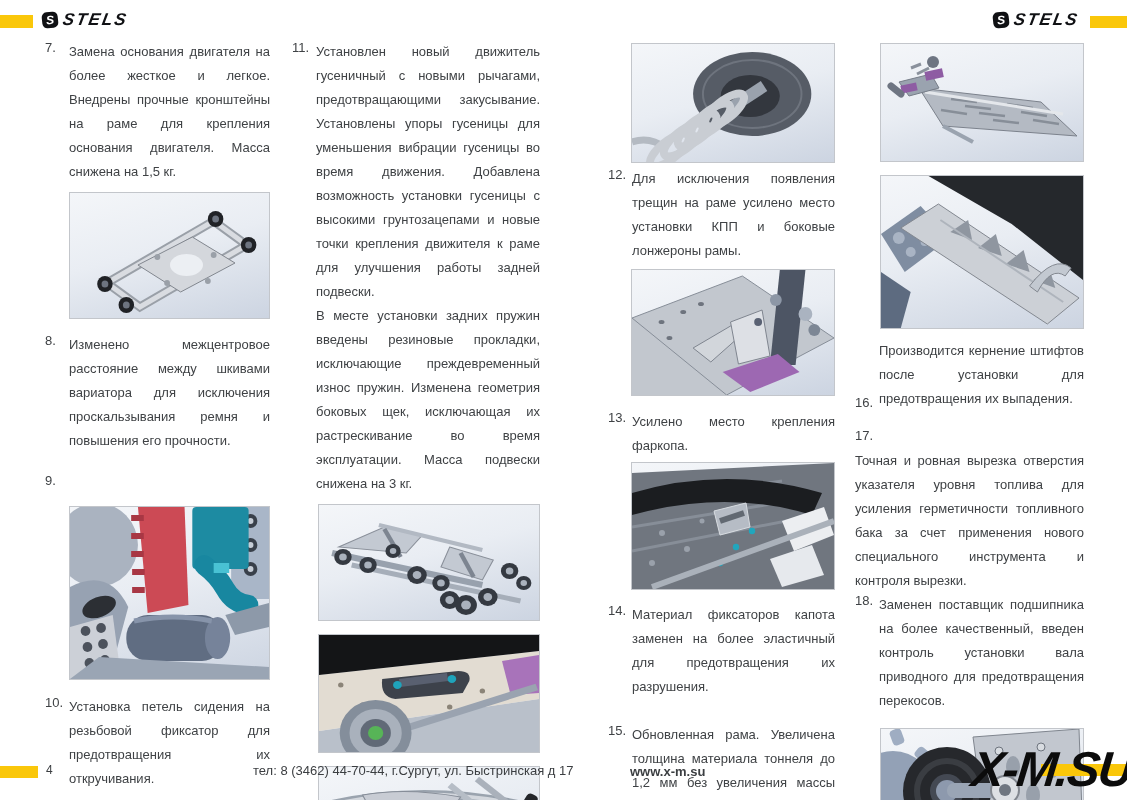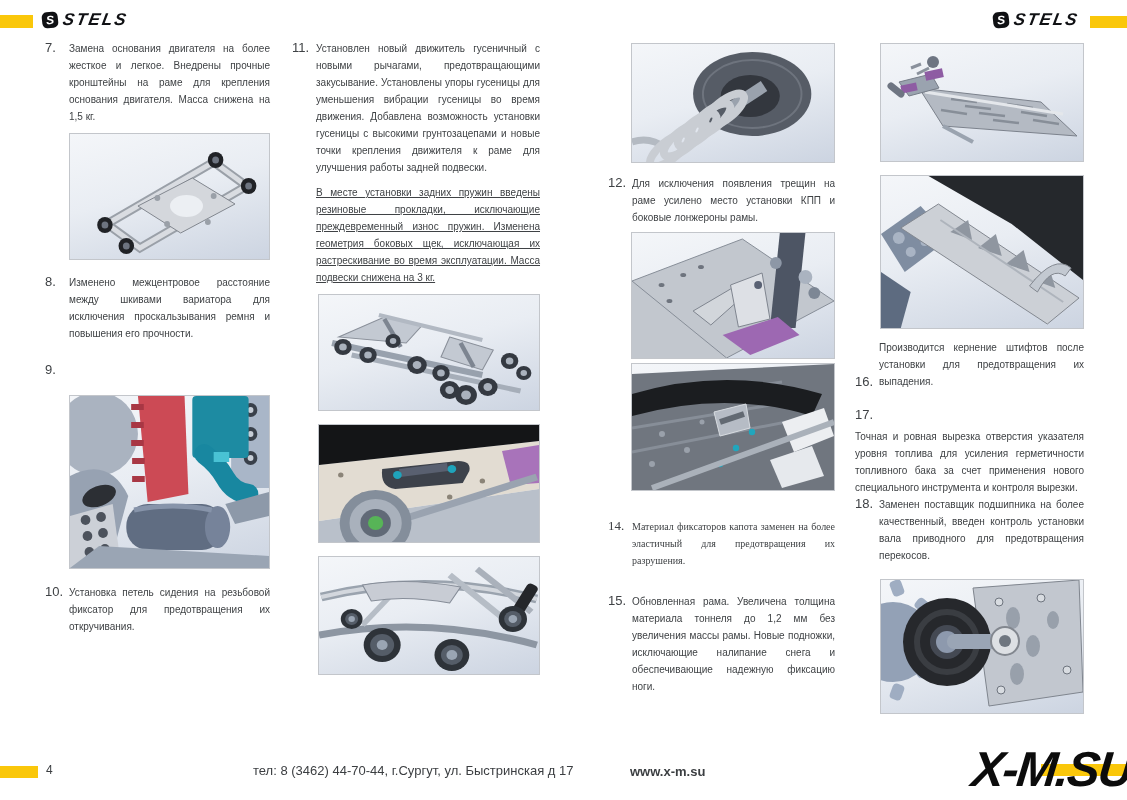--- a/index.html
+++ b/index.html
@@ -23,22 +23,22 @@
   .logo-word{font-weight:800;font-style:italic;font-size:17px;letter-spacing:2px;
     color:#101114;transform:skewX(-10deg);}
   
   .col{position:absolute;}
   #col1{left:45px;top:40px;width:225px;}
   #col2{left:292px;top:40px;width:248px;}
   #col3{left:608px;top:43px;width:227px;}
   #col4{left:855px;top:43px;width:229px;}
   .item{display:flex;}
   .num{flex:0 0 21px;margin-right:3px;font-size:13px;line-height:16.5px;}
-  .txt{flex:1;font-size:10px;line-height:17px;text-align:justify;}
-  .txt .para + .para{margin-top:8px;text-decoration:underline;}
+  .txt{flex:1;font-size:13px;line-height:24px;text-align:justify;}
+  .txt .para + .para{margin-top:0;}
   
   .fig{position:relative;border:1px solid #c3c6cb;margin-left:24px;overflow:hidden;
     background:linear-gradient(165deg,#f4f6f9 0%,#e9edf3 45%,#ccd4e1 100%);}
   .fig svg{display:block;width:100%;height:100%;}
   
   .footer-text{position:absolute;font-size:13px;color:#3b3e41;}
   #page-num{left:46px;top:763px;font-size:12px;}
   #footer-phone{left:253px;top:763px;}
   #footer-site{left:630px;top:764px;font-weight:700;}
   
@@ -257,21 +257,21 @@
       <path d="M100 64 L134 42" stroke="#9aa2ad" stroke-width="12"></path>
       <g fill="none" stroke="#c9cdd3" stroke-width="8">
         <ellipse cx="38" cy="106" rx="24" ry="9" transform="rotate(-38 38 106)"></ellipse>
         <ellipse cx="52" cy="96" rx="24" ry="9" transform="rotate(-38 52 96)"></ellipse>
         <ellipse cx="66" cy="86" rx="24" ry="9" transform="rotate(-38 66 86)"></ellipse>
         <ellipse cx="80" cy="76" rx="24" ry="9" transform="rotate(-38 80 76)"></ellipse>
         <ellipse cx="94" cy="66" rx="24" ry="9" transform="rotate(-38 94 66)"></ellipse>
       </g>
     </svg>
   </div>
-  <div class="item" style="margin-top:12px;justify-content:flex-end;">
+  <div class="item" style="margin-top:4px;justify-content:flex-end;">
     <span class="num">12.</span>
     <div class="txt">Для исключения появления трещин на раме усилено место установки КПП и боковые лонжероны рамы.</div>
   </div>
   <div class="fig" style="height:125px;margin-top:6px;margin-left:23px;">
     <svg viewBox="0 0 205 125" preserveAspectRatio="none">
       <polygon points="0,48 112,6 205,68 96,125 0,125" fill="#c2c7ce"></polygon>
       <polygon points="0,48 112,6 205,68 96,125" fill="none" stroke="#868d97"></polygon>
       <g fill="#6e747e">
           <ellipse cx="30" cy="52" rx="3" ry="2"></ellipse>
           <ellipse cx="52" cy="42" rx="3" ry="2"></ellipse>
@@ -281,20 +281,24 @@
       <rect x="150" y="0" width="26" height="95" fill="#4d5564" transform="skewX(-6)"></rect>
       <circle cx="146" cy="30" r="6" fill="#8d97a6"></circle>
       <polygon points="92,102 148,84 170,102 120,122" fill="#9d68b2"></polygon>
       <polygon points="62,78 100,56 112,64 80,92" fill="#d2d6db" stroke="#7e848e"></polygon>
       <polygon points="100,52 132,40 140,86 108,94" fill="#dde0e5" stroke="#7e848e"></polygon>
       <circle cx="128" cy="52" r="4" fill="#596173"></circle>
       <circle cx="176" cy="44" r="7" fill="#aab3c0"></circle>
         <circle cx="185" cy="60" r="6" fill="#7d8795"></circle>
     </svg>
   </div>
+  <div class="item" style="margin-top:14px;">
+    <span class="num">13.</span>
+    <div class="txt">Усилено место крепления фаркопа.</div>
+  </div>
   <div class="fig" style="height:126px;margin-top:4px;margin-left:23px;">
     <svg viewBox="0 0 202 126" preserveAspectRatio="none">
       <polygon points="0,10 202,0 202,126 0,126" fill="#70767f"></polygon>
       <g stroke="#878e98" stroke-width="3">
         <path d="M0 40 L150 18"></path>
           <path d="M0 64 L170 36"></path>
           <path d="M0 88 L185 52"></path>
       </g>
       <path d="M0 30 Q95 2 190 30 L180 52 Q95 26 0 52 Z" fill="#1b1d20"></path>
       <polygon points="150,58 192,44 202,72 162,88" fill="#eceef1"></polygon>
@@ -308,21 +312,21 @@
         </g>
       <g fill="#9aa1ab">
           <circle cx="30" cy="70" r="3"></circle>
           <circle cx="55" cy="86" r="3"></circle>
           <circle cx="20" cy="100" r="3"></circle>
           <circle cx="70" cy="58" r="2.5"></circle>
         </g>
       <path d="M20 124 L202 58" stroke="#aab1ba" stroke-width="6"></path>
     </svg>
   </div>
-  <div class="item" style="margin-top:27px;font-family:Liberation Serif, serif;">
+  <div class="item" style="margin-top:13px;">
     <span class="num">14.</span>
     <div class="txt">Материал фиксаторов капота заменен на более эластичный для предотвращения их разрушения.</div>
   </div>
   <div class="item" style="margin-top:24px;">
     <span class="num">15.</span>
     <div class="txt">Обновленная рама. Увеличена толщина материала тоннеля до 1,2 мм без увеличения массы рамы. Новые подножки, исключающие налипание снега и обеспечивающие надежную фиксацию ноги.</div>
   </div>
 </div>
 
 <div class="col" id="col4">

